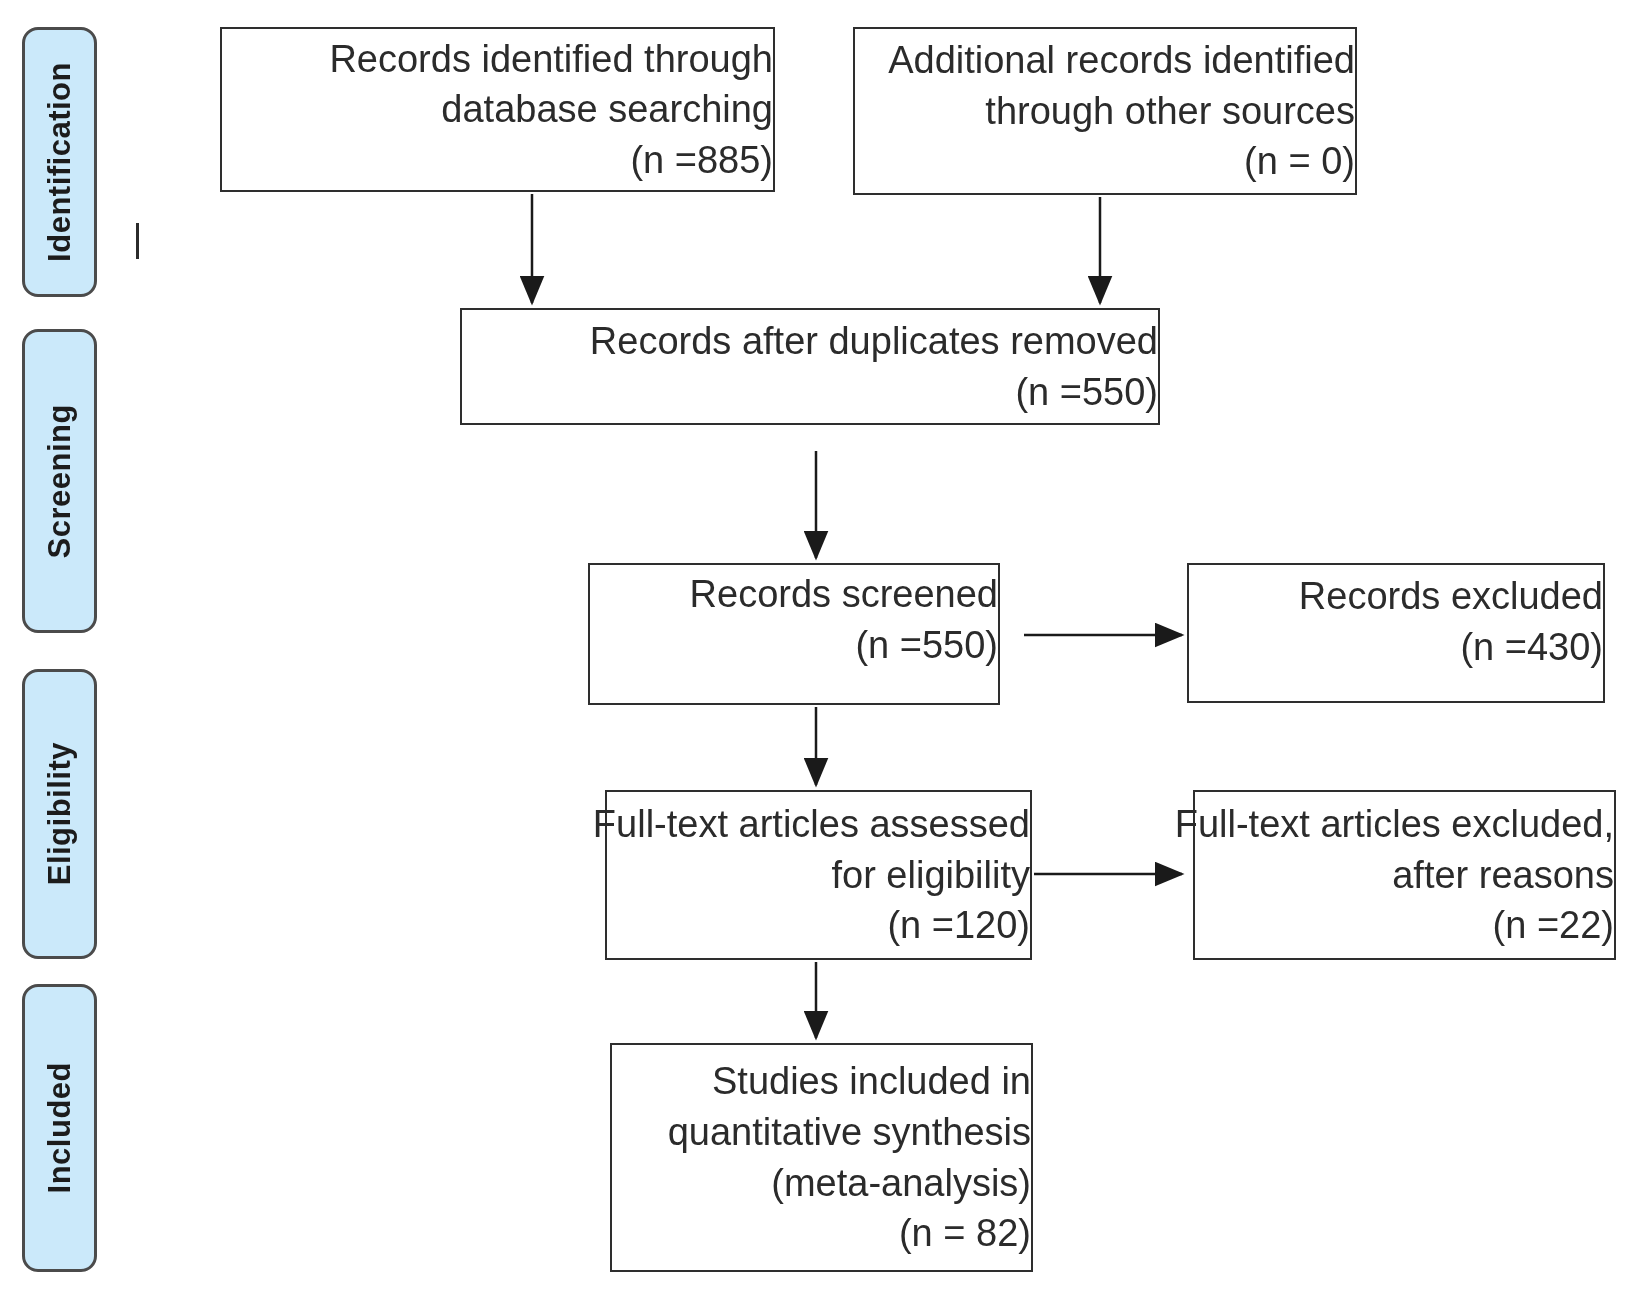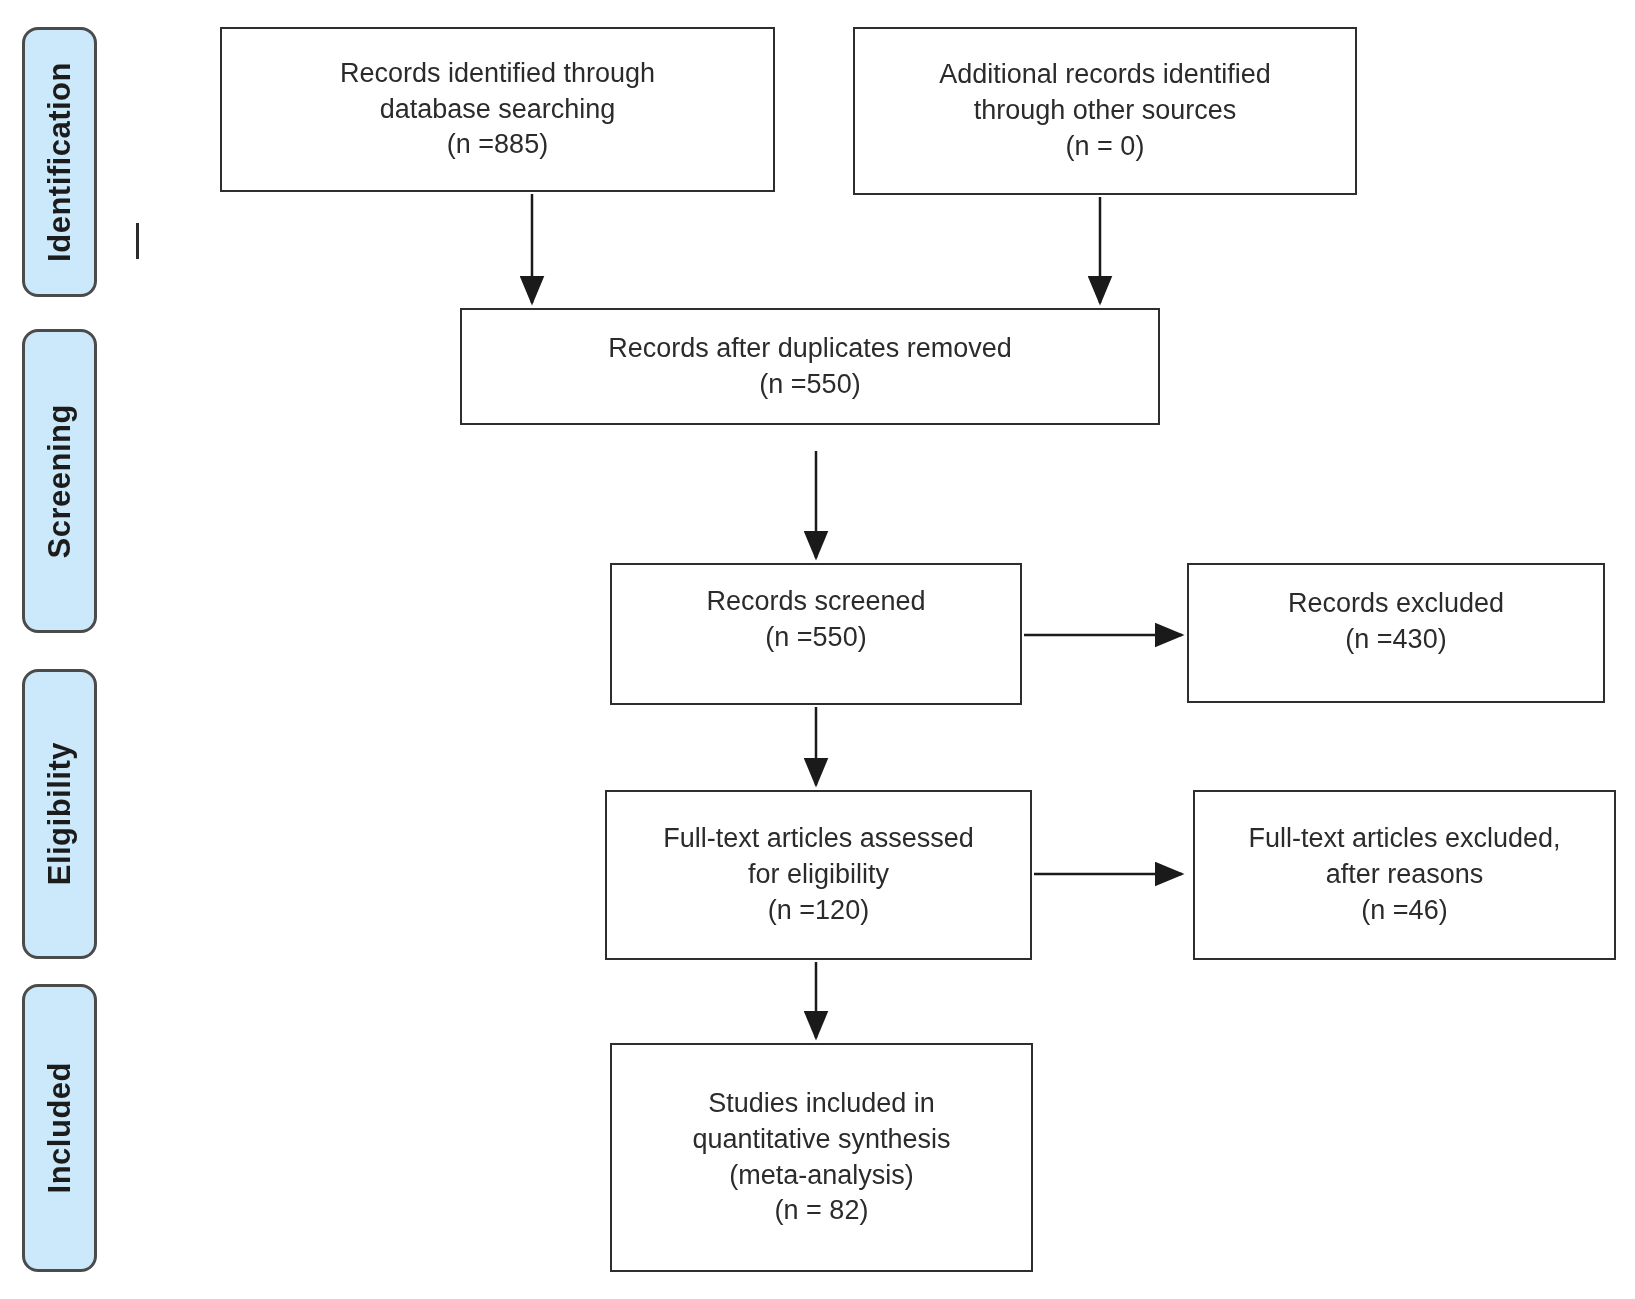--- a/index.html
+++ b/index.html
@@ -45,24 +45,24 @@
     white-space: nowrap;
   }
   
   .fbox {
     position: absolute;
     background: #ffffff;
     border: 2.5px solid #2e2e2e;
     box-sizing: border-box;
     display: flex;
     flex-direction: column;
-    align-items: center;
+    align-items: flex-end;
     justify-content: center;
     text-align: center;
-    font-size: 27px;
+    font-size: 38px;
     line-height: 1.33;
     color: #2b2b2b;
   }
   .bl { display: block; white-space: nowrap; }
   .cursor {
     position: absolute;
     left: 136px;
     top: 223px;
     width: 3px;
     height: 36px;
@@ -114,40 +114,40 @@
     <span class="bl">Additional records identified</span>
     <span class="bl">through other sources</span>
     <span class="bl">(n = 0)</span>
   </div>
 
   <div class="fbox" style="left:460px;top:308px;width:700px;height:117px">
     <span class="bl">Records after duplicates removed</span>
     <span class="bl">(n =550)</span>
   </div>
 
-  <div class="fbox" style="left:610px;top:563px;width:412px;height:142px;padding-bottom:28px">
+  <div class="fbox" style="left:588px;top:563px;width:412px;height:142px;padding-bottom:28px">
     <span class="bl">Records screened</span>
     <span class="bl">(n =550)</span>
   </div>
 
   <div class="fbox" style="left:1187px;top:563px;width:418px;height:140px;padding-bottom:22px">
     <span class="bl">Records excluded</span>
     <span class="bl">(n =430)</span>
   </div>
 
   <div class="fbox" style="left:605px;top:790px;width:427px;height:170px">
     <span class="bl">Full-text articles assessed</span>
     <span class="bl">for eligibility</span>
     <span class="bl">(n =120)</span>
   </div>
 
   <div class="fbox" style="left:1193px;top:790px;width:423px;height:170px">
     <span class="bl">Full-text articles excluded,</span>
     <span class="bl">after reasons</span>
-    <span class="bl">(n =46)</span>
+    <span class="bl">(n =22)</span>
   </div>
 
   <div class="fbox" style="left:610px;top:1043px;width:423px;height:229px;">
     <span class="bl">Studies included in</span>
     <span class="bl">quantitative synthesis</span>
     <span class="bl">(meta-analysis)</span>
     <span class="bl">(n = 82)</span>
   </div>
 
 </div>

